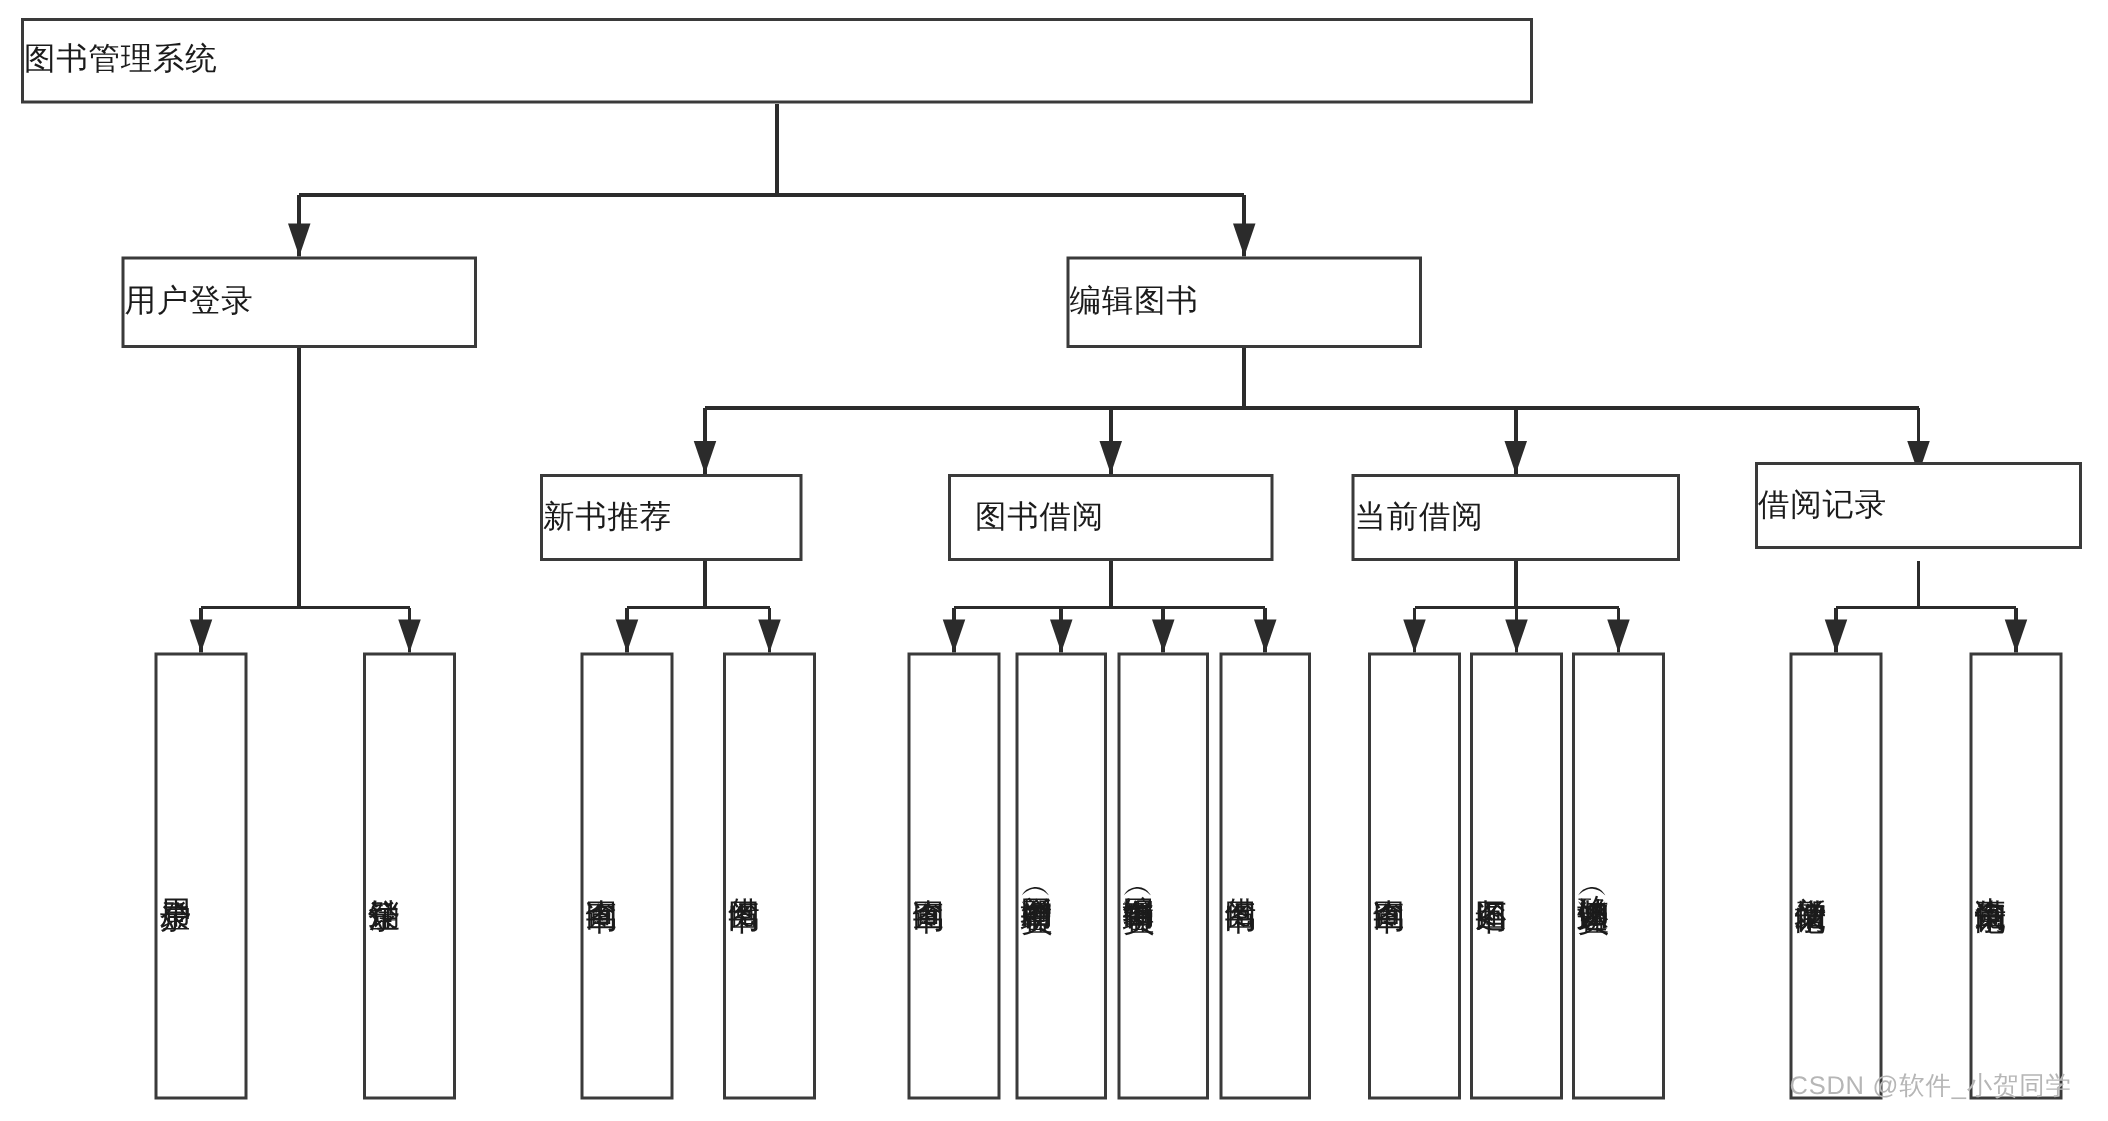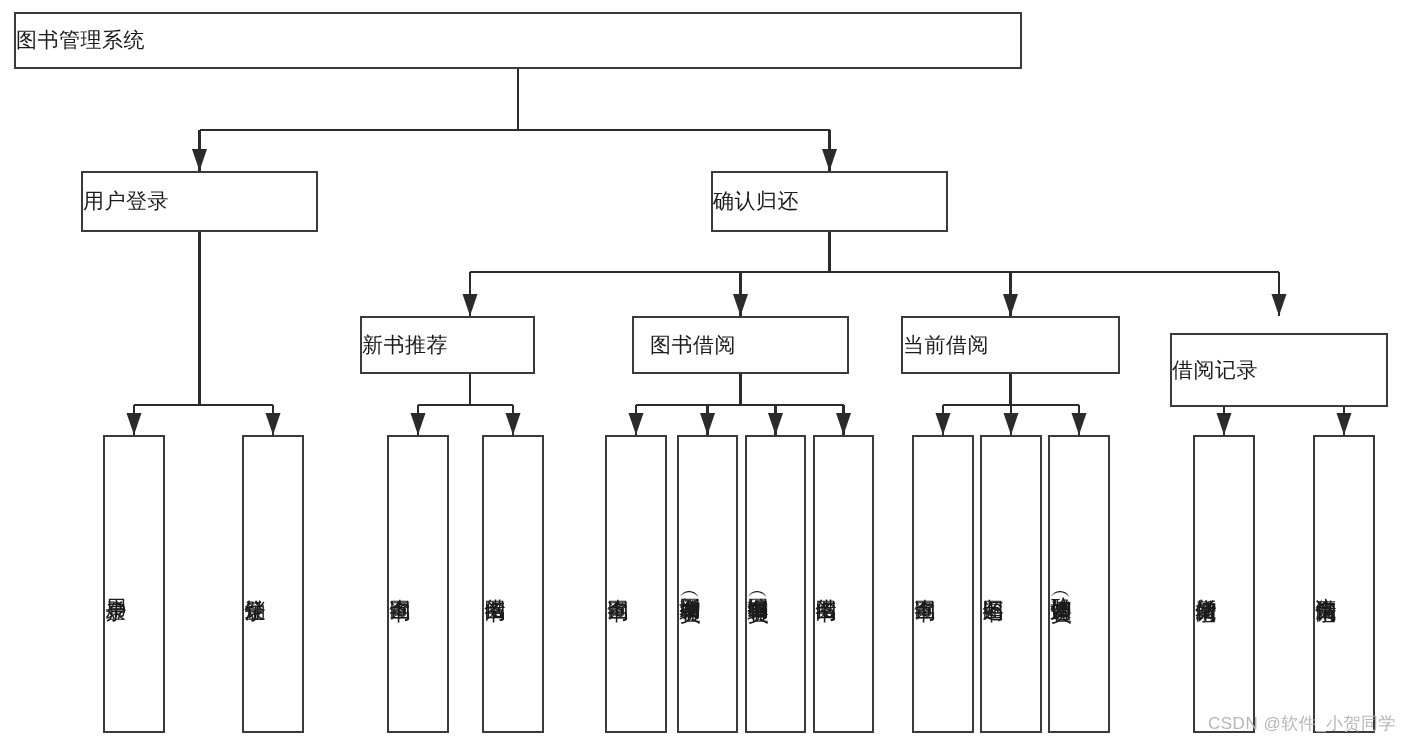--- a/index.html
+++ b/index.html
@@ -55,21 +55,20 @@
   }
   #watermark {
     position: absolute;
     left: 1193px;
     top: 712px;
     font-size: 17px;
     color: #b6b6b6;
     white-space: nowrap;
     z-index: 5;
     letter-spacing: 0.5px;
-    padding-left: 15px;
   }
 </style>
 </head>
 <body>
 
 <div id="diagram-root">
 
   <svg id="edge-layer" viewBox="0 0 1405 747" xmlns="http://www.w3.org/2000/svg">
       <line x1="518" y1="69" x2="518" y2="130" stroke="#2b2b2b" stroke-width="2.4" shape-rendering="crispEdges"></line>
       <line x1="199.5" y1="130" x2="829.5" y2="130" stroke="#2b2b2b" stroke-width="2.4" shape-rendering="crispEdges"></line>
@@ -126,32 +125,32 @@
     </svg>
 
   <div id="node-layer">
       <div class="node horizontal" style="left: 14px; top: 12px; width: 1008px; height: 57px;">
         <span class="label">图书管理系统</span>
       </div>
       <div class="node horizontal" style="left: 81px; top: 171px; width: 237px; height: 61px;">
         <span class="label">用户登录</span>
       </div>
       <div class="node horizontal" style="left: 711px; top: 171px; width: 237px; height: 61px;">
-        <span class="label">确认归还</span>
+        <span class="label">编辑图书</span>
       </div>
       <div class="node horizontal" style="left: 360px; top: 316px; width: 175px; height: 58px;">
         <span class="label">新书推荐</span>
       </div>
       <div class="node horizontal" style="left: 632px; top: 316px; width: 217px; height: 58px; padding-left: 16px;">
         <span class="label">图书借阅</span>
       </div>
       <div class="node horizontal" style="left: 901px; top: 316px; width: 219px; height: 58px;">
         <span class="label">当前借阅</span>
       </div>
-      <div class="node horizontal" style="left: 1170px; top: 333px; width: 218px; height: 74px;">
+      <div class="node horizontal" style="left: 1170px; top: 308px; width: 218px; height: 58px;">
         <span class="label">借阅记录</span>
       </div>
       <div class="node vertical" style="left: 103px; top: 435px; width: 62px; height: 298px;">
         <span class="label">用户登录</span>
       </div>
       <div class="node vertical" style="left: 242px; top: 435px; width: 62px; height: 298px;">
         <span class="label">注销登录</span>
       </div>
       <div class="node vertical" style="left: 387px; top: 435px; width: 62px; height: 298px;">
         <span class="label">查询图书</span>

